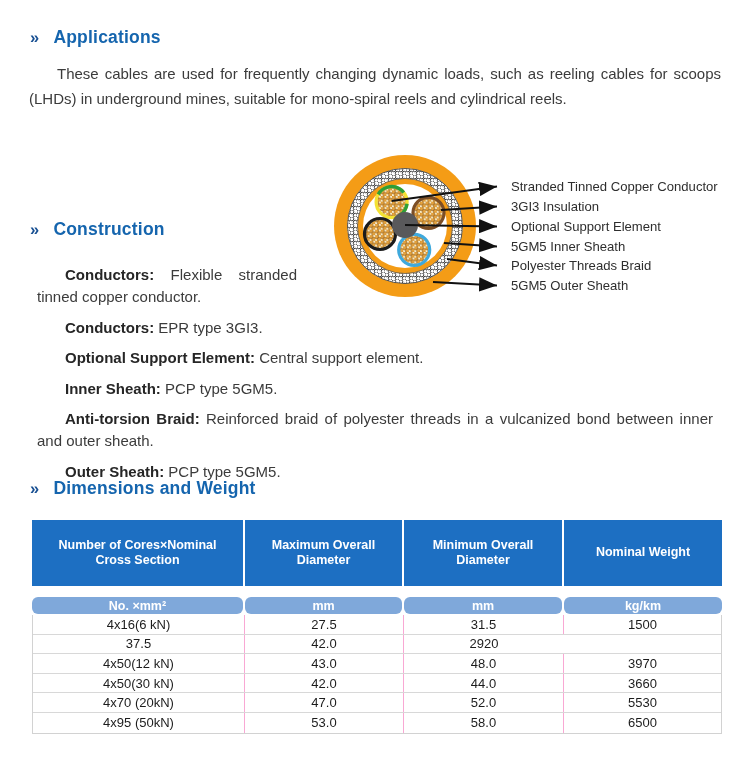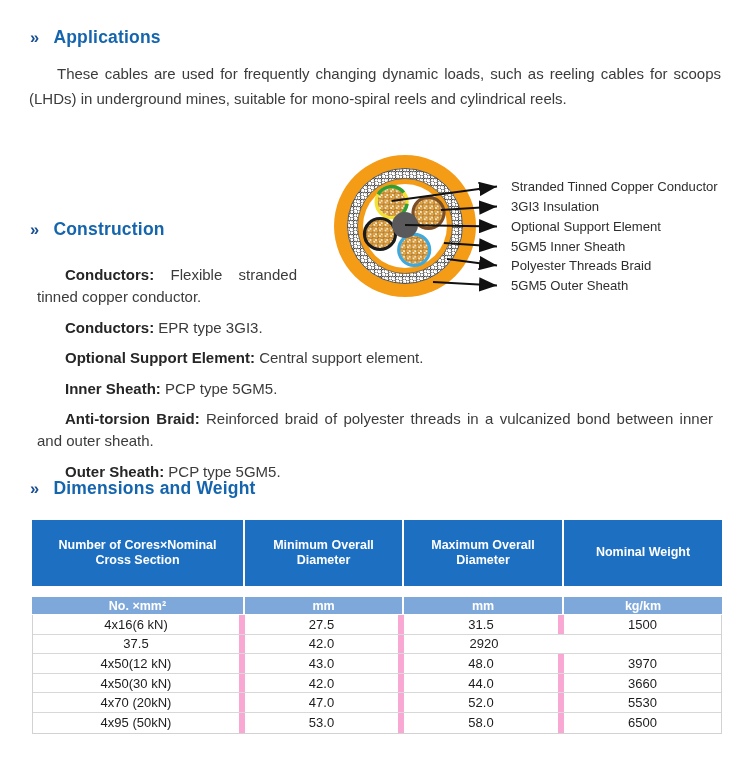--- a/index.html
+++ b/index.html
@@ -34,34 +34,34 @@
   }
   .tbl-head { top:520px; height:66px; }
   .tbl-units { top:597px; height:17px; }
   .th {
     background:#1d6fc2; color:#ffffff; font-weight:bold; font-size:12.5px;
     display:flex; align-items:center; justify-content:center; text-align:center;
     line-height:15.5px; padding:0 18px; box-sizing:border-box;
   }
   .tu {
     background:#7fa8da; color:#ffffff; font-weight:bold; font-size:12.5px;
-    display:flex; align-items:center; justify-content:center;
+    display:flex; align-items:center; justify-content:center;border-radius:6px;
   }
   .tbl-body {
     position:absolute; left:32px; top:615px; width:690px;
     border:1px solid #d2d2d2; border-top:none; box-sizing:border-box;
   }
   .tr {
     display:grid; grid-template-columns:212px 159px 160px 157px;
     height:19.6px; border-bottom:1px solid #d8d8d8; box-sizing:border-box; background:#ffffff;
   }
   .tr:last-child { border-bottom:none; }
   .td {
     display:flex; align-items:center; justify-content:center;
-    font-size:13px; color:#1c1c1c; border-right:6px solid #f9a8d4; box-sizing:border-box;
+    font-size:13px; color:#1c1c1c; border-right:1px solid #f9a8d4; box-sizing:border-box;
   }
   .td:last-child { border-right:none; }
 </style>
 </head>
 <body>
 
 <div class="page">
 
   <div class="section-head" style="top:27px;">
     <span class="marker">»</span>
@@ -141,22 +141,22 @@
     <text x="511" y="289.5">5GM5 Outer Sheath</text>
   </svg>
 
   <div class="section-head" style="top:478px;">
     <span class="marker">»</span>
     <span>Dimensions and Weight</span>
   </div>
 
   <div class="tbl-head">
     <div class="th">Number of Cores×Nominal Cross Section</div>
+    <div class="th">Maximum Overall Diameter</div>
     <div class="th">Minimum Overall Diameter</div>
-    <div class="th">Maximum Overall Diameter</div>
     <div class="th">Nominal Weight</div>
   </div>
 
   <div class="tbl-units">
     <div class="tu">No. ×mm²</div>
     <div class="tu">mm</div>
     <div class="tu">mm</div>
     <div class="tu">kg/km</div>
   </div>
 

